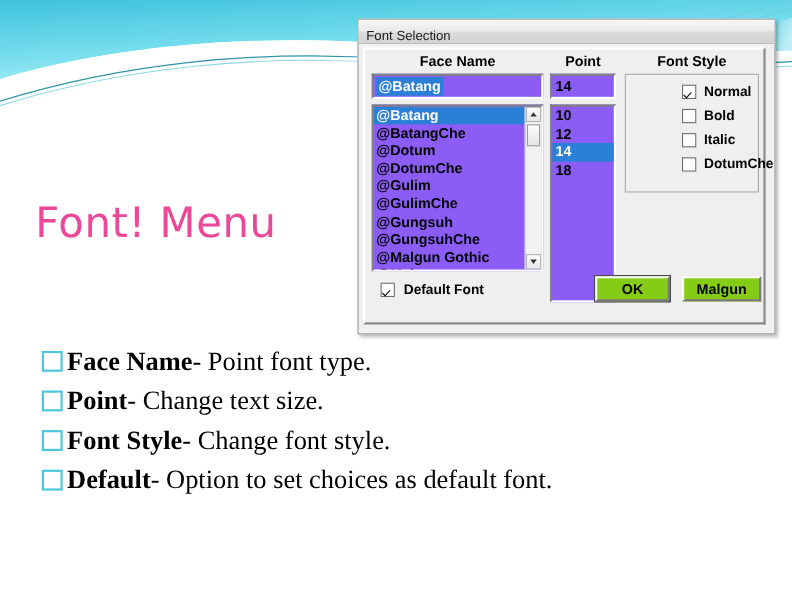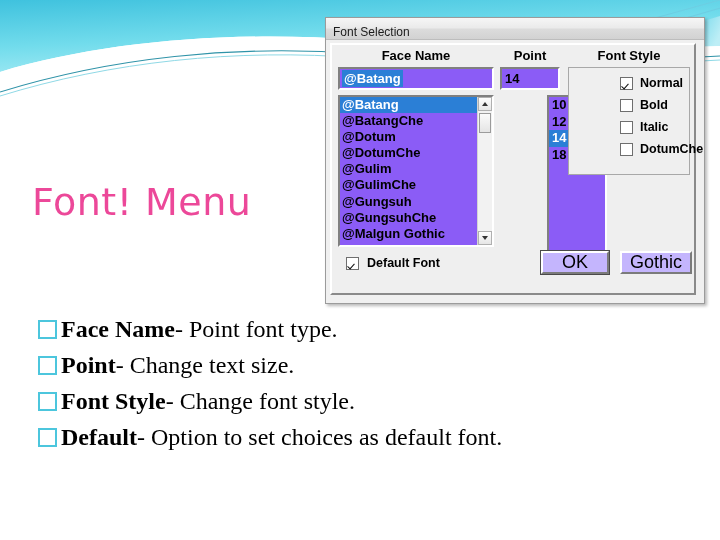--- a/index.html
+++ b/index.html
@@ -111,21 +111,20 @@
 
   
   #point-input{
     position:absolute;left:168px;top:22px;width:60px;height:23px;
     display:flex;align-items:center;
   }
   #point-input-text{font-size:13px;font-weight:bold;color:#000;padding-left:3px;}
   #point-list{
     position:absolute;left:168px;top:50px;width:60px;height:180px;
     overflow:hidden;
-    margin-left:47px;
   }
   #point-list .list-item{line-height:16.6px;height:16.6px;padding-left:3px;}
 
   
   #style-group{
     position:absolute;left:236px;top:22px;width:122px;height:108px;
     border:1px solid #a8a8a8;background:#efefef;box-sizing:border-box;padding-left:40px;
   }
   .chk-row{
     display:flex;align-items:center;
@@ -144,21 +143,21 @@
   }
 
   
   #default-row{
     position:absolute;left:14px;top:211px;display:flex;align-items:center;
     font-size:12.5px;font-weight:bold;color:#000;
   }
   #default-row .chk-box{margin-right:8px;}
   .btn{
     position:absolute;top:206px;height:23px;
-    background:#c4b5fd;font-size:18px;font-weight:normal;color:#000;
+    background:#84cc16;font-size:13px;font-weight:bold;color:#000;
     display:flex;align-items:center;justify-content:center;
     border:2px solid;border-color:#ffffff #7b7b7b #7b7b7b #ffffff;
     box-sizing:border-box;
   }
   #ok-btn{left:209px;width:68px;outline:1px solid #4a4a4a;}
   #cancel-btn{left:288px;width:72px;}
 </style>
 </head>
 <body>
 
@@ -287,16 +286,16 @@
         <span>DotumChe</span>
       </div>
     </div>
 
     <div id="default-row">
       <span class="chk-box on"></span>
       <span>Default Font</span>
     </div>
 
     <div class="btn" id="ok-btn">OK</div>
-    <div class="btn" id="cancel-btn">Gothic</div>
+    <div class="btn" id="cancel-btn">Malgun</div>
 
   </div>
 </div>
 
 </body></html>

